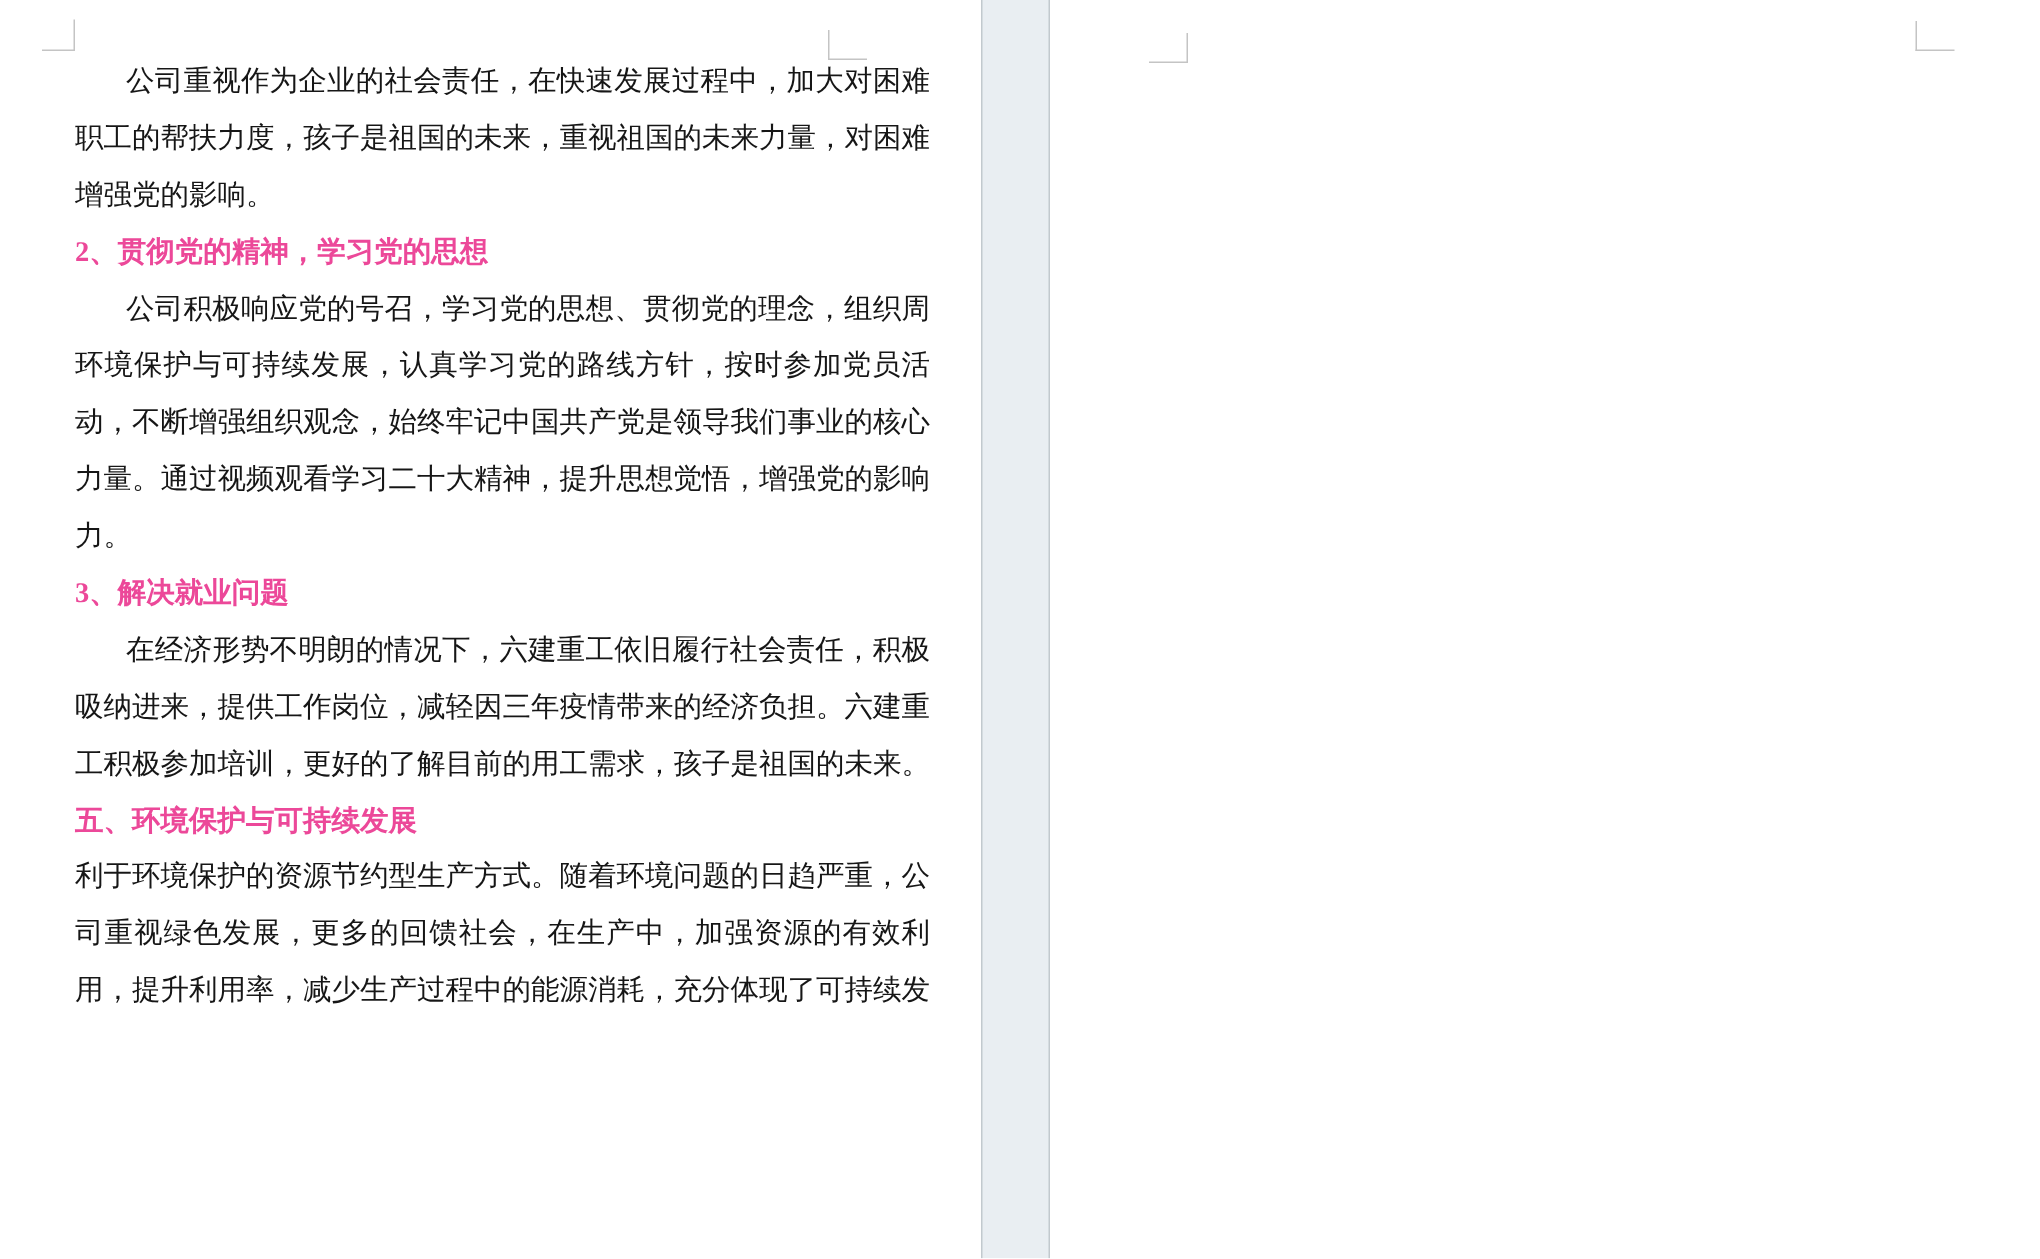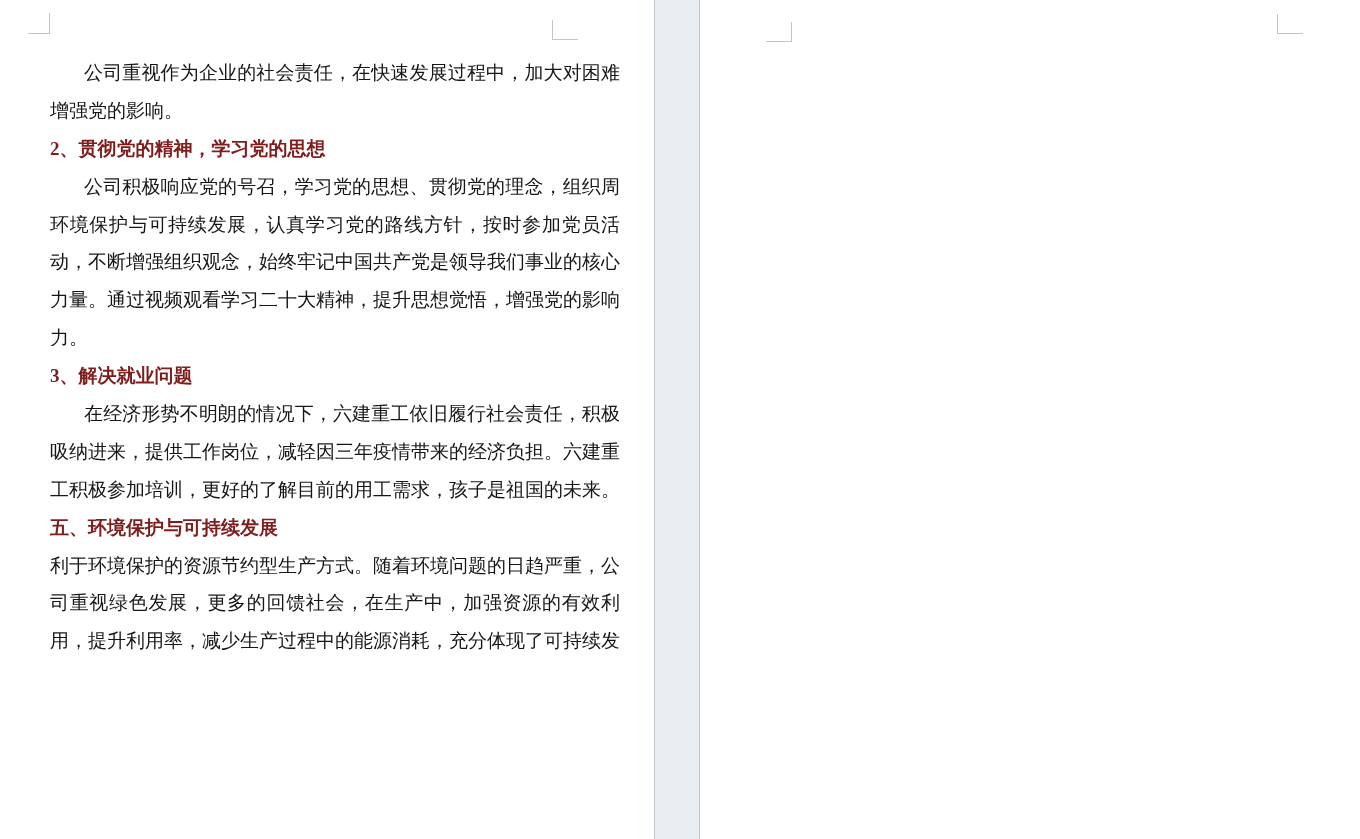--- a/index.html
+++ b/index.html
@@ -1,54 +1,55 @@
 <!DOCTYPE html>
 <html><head>
 <meta charset="utf-8">
 <style>
   html,body{margin:0;padding:0;background:#ffffff;}
   #screen{
     position:relative;width:1360px;height:839px;overflow:hidden;background:#ffffff;
     font-family:"Liberation Serif","DejaVu Serif",serif;
   }
-  .page{position:absolute;top:18px;height:596px;background:#ffffff;}
+  .page{position:absolute;top:0;height:596px;background:#ffffff;}
   #left-page{left:0;width:654px;}
   #right-page{left:700px;width:660px;}
   #page-gutter{
     position:absolute;top:0;left:654px;width:46px;height:839px;
     background:#e9eef2;border-left:1px solid #c2c9ce;border-right:1px solid #c2c9ce;
     box-sizing:border-box;
   }
   .textcol{position:absolute;color:#161616;}
   #left-col{left:50px;top:36px;width:570px;font-size:19px;}
   .line{
     height:37.9px;line-height:37.9px;
     text-align:justify;text-align-last:justify;
     text-justify:inter-character;
     letter-spacing:0;
   }
   .line.nofill{text-align:left;text-align-last:left;}
   .line.indent-l{text-indent:34px;}
-  .line.heading{font-weight:bold;text-align:center;text-align-last:left;color:#7f1d1d;}
+  .line.heading{font-weight:bold;text-align:center;text-align-last:left;color:#ec4899;}
   .cmark{position:absolute;box-sizing:border-box;}
   .cmark.tl{border-right:1px solid #c4c4c4;border-bottom:1px solid #c4c4c4;}
   .cmark.tr{border-left:1px solid #c4c4c4;border-bottom:1px solid #c4c4c4;}
   #mark-lp-tl{left:28px;top:13px;width:22px;height:21px;}
   #mark-lp-tr{left:552px;top:20px;width:26px;height:20px;}
   #mark-rp-tl{left:766px;top:22px;width:26px;height:20px;}
   #mark-rp-tr{left:1277px;top:14px;width:26px;height:20px;}
 </style>
 </head>
 <body>
 
 <div id="screen">
 
   <div class="page" id="left-page">
     <div class="textcol" id="left-col">
         <div class="line indent-l">公司重视作为企业的社会责任，在快速发展过程中，加大对困难</div>
+        <div class="line">职工的帮扶力度，孩子是祖国的未来，重视祖国的未来力量，对困难</div>
         <div class="line nofill">增强党的影响。</div>
         <div class="line heading nofill">2、贯彻党的精神，学习党的思想</div>
         <div class="line indent-l">公司积极响应党的号召，学习党的思想、贯彻党的理念，组织周</div>
         <div class="line">环境保护与可持续发展，认真学习党的路线方针，按时参加党员活</div>
         <div class="line">动，不断增强组织观念，始终牢记中国共产党是领导我们事业的核心</div>
         <div class="line">力量。通过视频观看学习二十大精神，提升思想觉悟，增强党的影响</div>
         <div class="line nofill">力。</div>
         <div class="line heading nofill">3、解决就业问题</div>
         <div class="line indent-l">在经济形势不明朗的情况下，六建重工依旧履行社会责任，积极</div>
         <div class="line">吸纳进来，提供工作岗位，减轻因三年疫情带来的经济负担。六建重</div>

